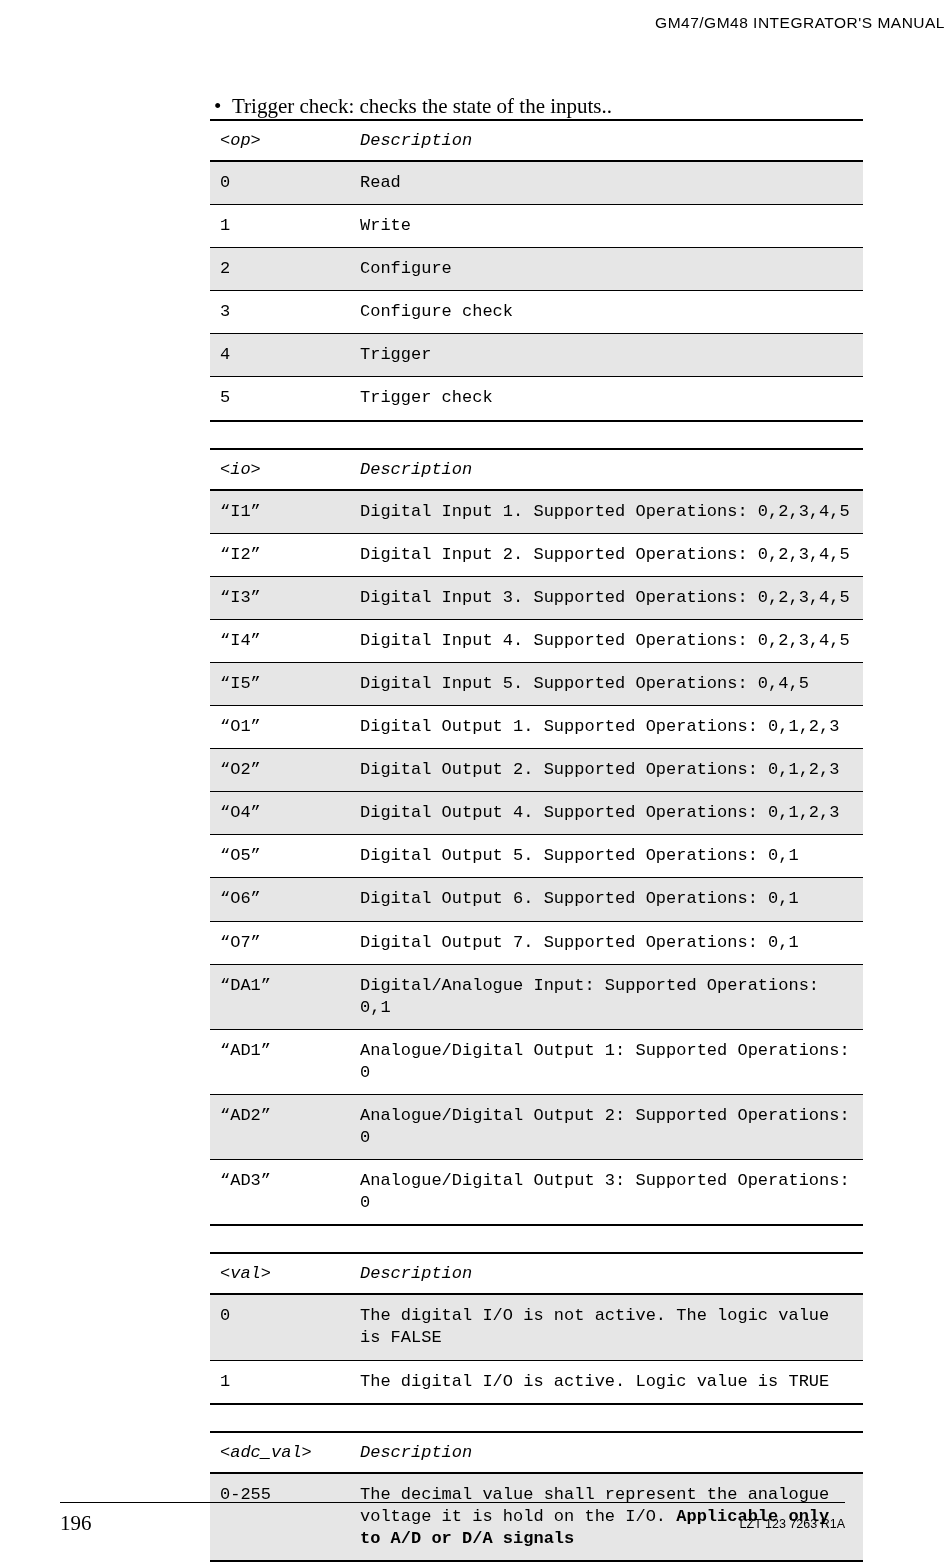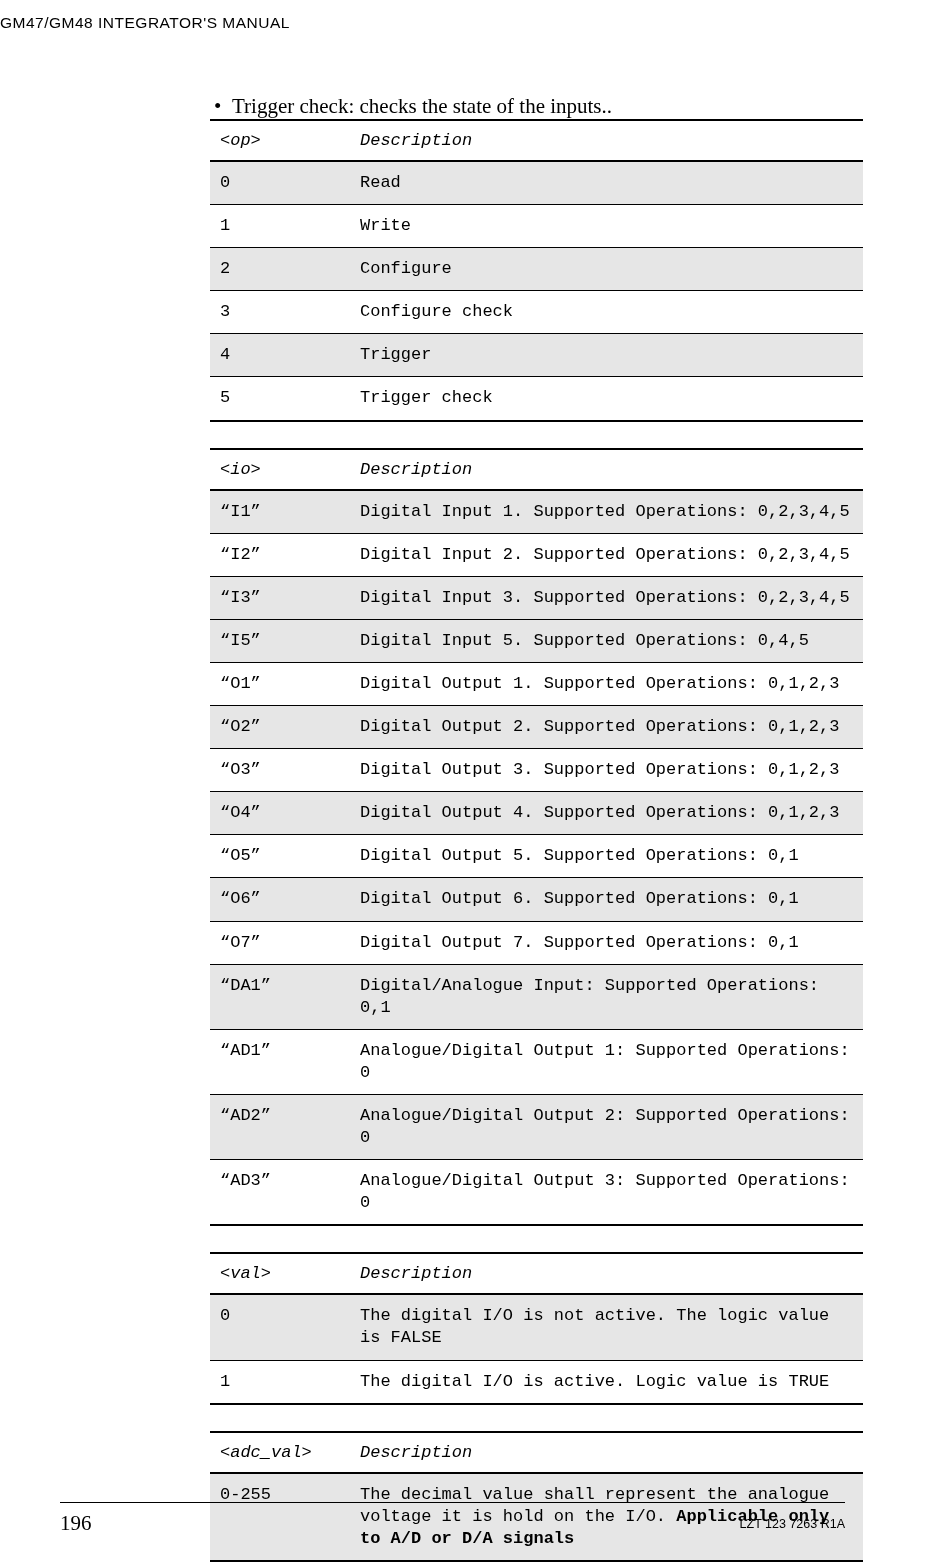--- a/index.html
+++ b/index.html
@@ -6,21 +6,21 @@
   html, body { margin: 0; padding: 0; }
   body {
     width: 945px;
     height: 1562px;
     background: #fff;
     font-family: "Times New Roman", Times, serif;
     color: #000;
     position: relative;
   }
   .page-header {
-    text-align: left;
+    text-align: right;
     font-family: "Century Gothic", "Futura", Arial, sans-serif;
     font-size: 15.5px;
     letter-spacing: 0.5px;
     padding-top: 14px;
   }
   .content {
     margin-left: 210px;
     margin-right: 82px;
     margin-top: 62px;
   }
@@ -143,35 +143,35 @@
           <td>Digital Input 1. Supported Operations: 0,2,3,4,5</td>
         </tr>
       <tr>
           <td>“I2”</td>
           <td>Digital Input 2. Supported Operations: 0,2,3,4,5</td>
         </tr>
       <tr class="shade">
           <td>“I3”</td>
           <td>Digital Input 3. Supported Operations: 0,2,3,4,5</td>
         </tr>
+      <tr>
+          <td>“I4”</td>
+          <td>Digital Input 4. Supported Operations: 0,2,3,4,5</td>
+        </tr>
       <tr class="shade">
           <td>“I5”</td>
           <td>Digital Input 5. Supported Operations: 0,4,5</td>
         </tr>
       <tr>
           <td>“O1”</td>
           <td>Digital Output 1. Supported Operations: 0,1,2,3</td>
         </tr>
       <tr class="shade">
           <td>“O2”</td>
           <td>Digital Output 2. Supported Operations: 0,1,2,3</td>
-        </tr>
-      <tr>
-          <td>“O3”</td>
-          <td>Digital Output 3. Supported Operations: 0,1,2,3</td>
         </tr>
       <tr class="shade">
           <td>“O4”</td>
           <td>Digital Output 4. Supported Operations: 0,1,2,3</td>
         </tr>
       <tr>
           <td>“O5”</td>
           <td>Digital Output 5. Supported Operations: 0,1</td>
         </tr>
       <tr class="shade">

